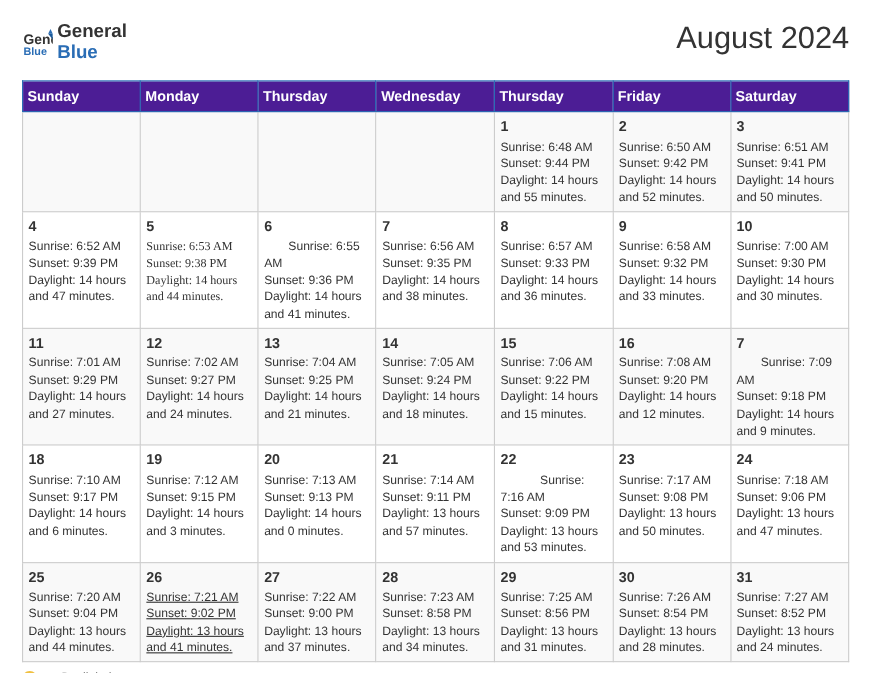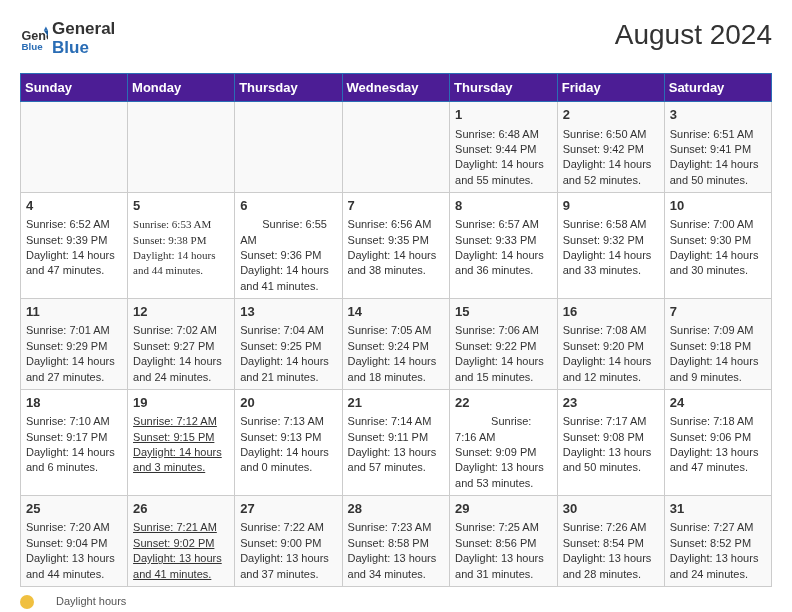--- a/index.html
+++ b/index.html
@@ -174,29 +174,29 @@
 Daylight: 14 hours and 21 minutes.</span></td>
         <td><span class="day-number">14</span><span style="white-space: pre-line;">Sunrise: 7:05 AM
 Sunset: 9:24 PM
 Daylight: 14 hours and 18 minutes.</span></td>
         <td><span class="day-number">15</span><span style="white-space: pre-line;">Sunrise: 7:06 AM
 Sunset: 9:22 PM
 Daylight: 14 hours and 15 minutes.</span></td>
         <td><span class="day-number">16</span><span style="white-space: pre-line;">Sunrise: 7:08 AM
 Sunset: 9:20 PM
 Daylight: 14 hours and 12 minutes.</span></td>
-        <td><span class="day-number">7</span><span style="white-space: pre-line;">Sunrise: 7:09 AM
+        <td><span class="day-number">7</span><span style="white-space: pre-line; margin-left: 22px;">Sunrise: 7:09 AM
 Sunset: 9:18 PM
 Daylight: 14 hours and 9 minutes.</span></td>
       </tr>
       <tr>
         <td><span class="day-number">18</span><span style="white-space: pre-line;">Sunrise: 7:10 AM
 Sunset: 9:17 PM
 Daylight: 14 hours and 6 minutes.</span></td>
-        <td><span class="day-number">19</span><span style="white-space: pre-line; text-decoration: underline;">Sunrise: 7:12 AM
+        <td><span class="day-number">19</span><span style="white-space: pre-line;">Sunrise: 7:12 AM
 Sunset: 9:15 PM
 Daylight: 14 hours and 3 minutes.</span></td>
         <td><span class="day-number">20</span><span style="white-space: pre-line;">Sunrise: 7:13 AM
 Sunset: 9:13 PM
 Daylight: 14 hours and 0 minutes.</span></td>
         <td><span class="day-number">21</span><span style="white-space: pre-line; text-align: center;">Sunrise: 7:14 AM
 Sunset: 9:11 PM
 Daylight: 13 hours and 57 minutes.</span></td>
         <td><span class="day-number">22</span><span style="white-space: pre-line; margin-left: 36px;">Sunrise: 7:16 AM
 Sunset: 9:09 PM

